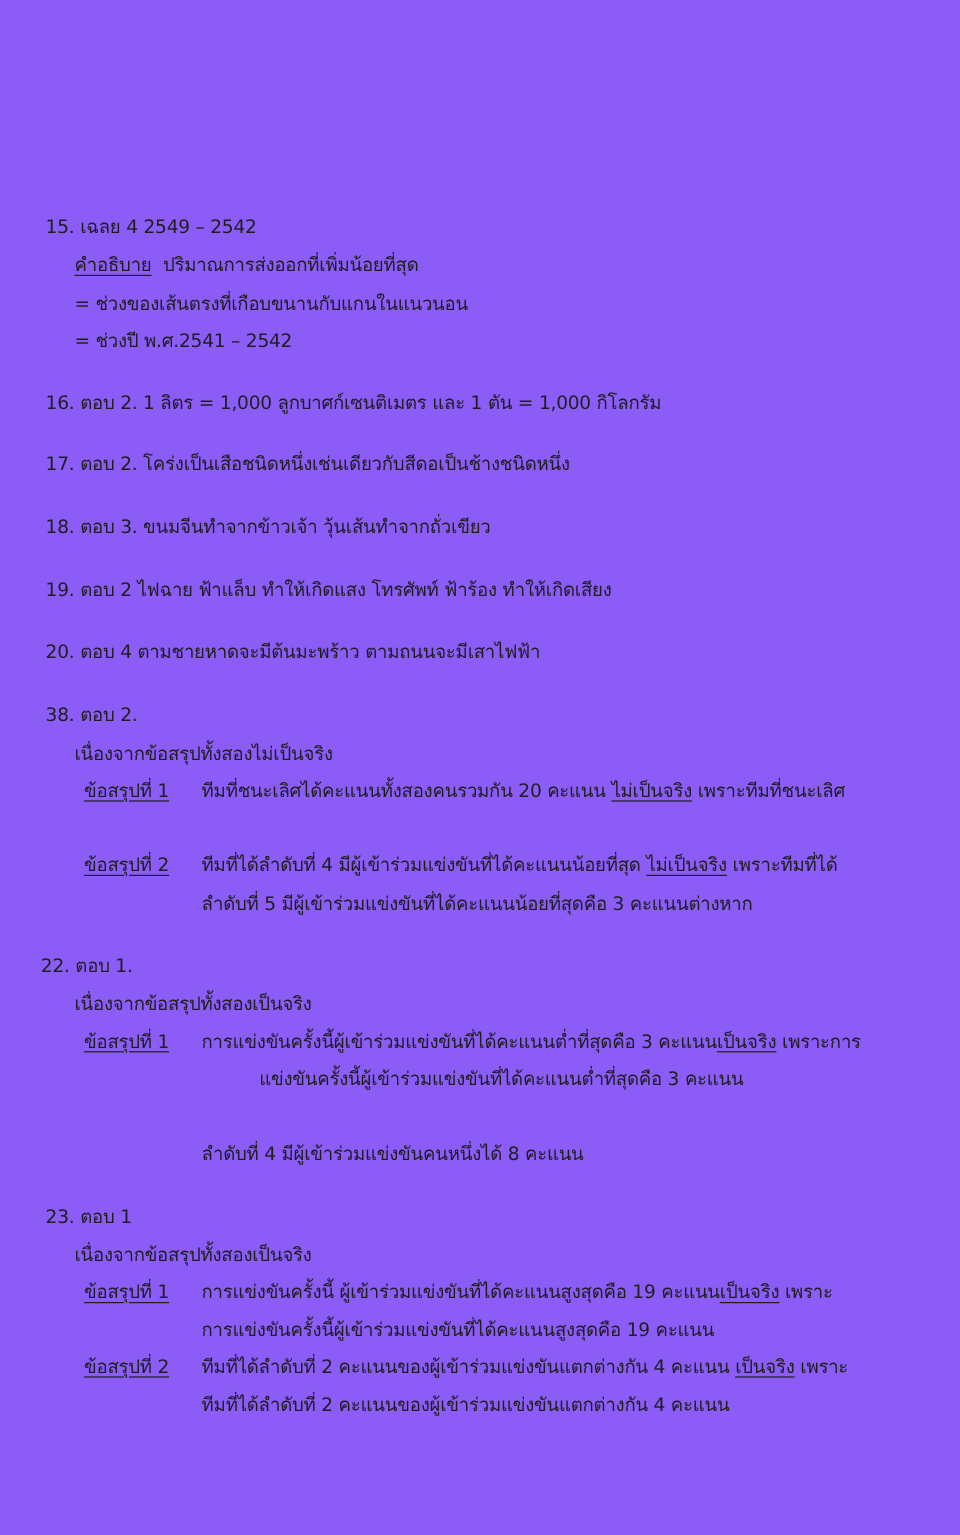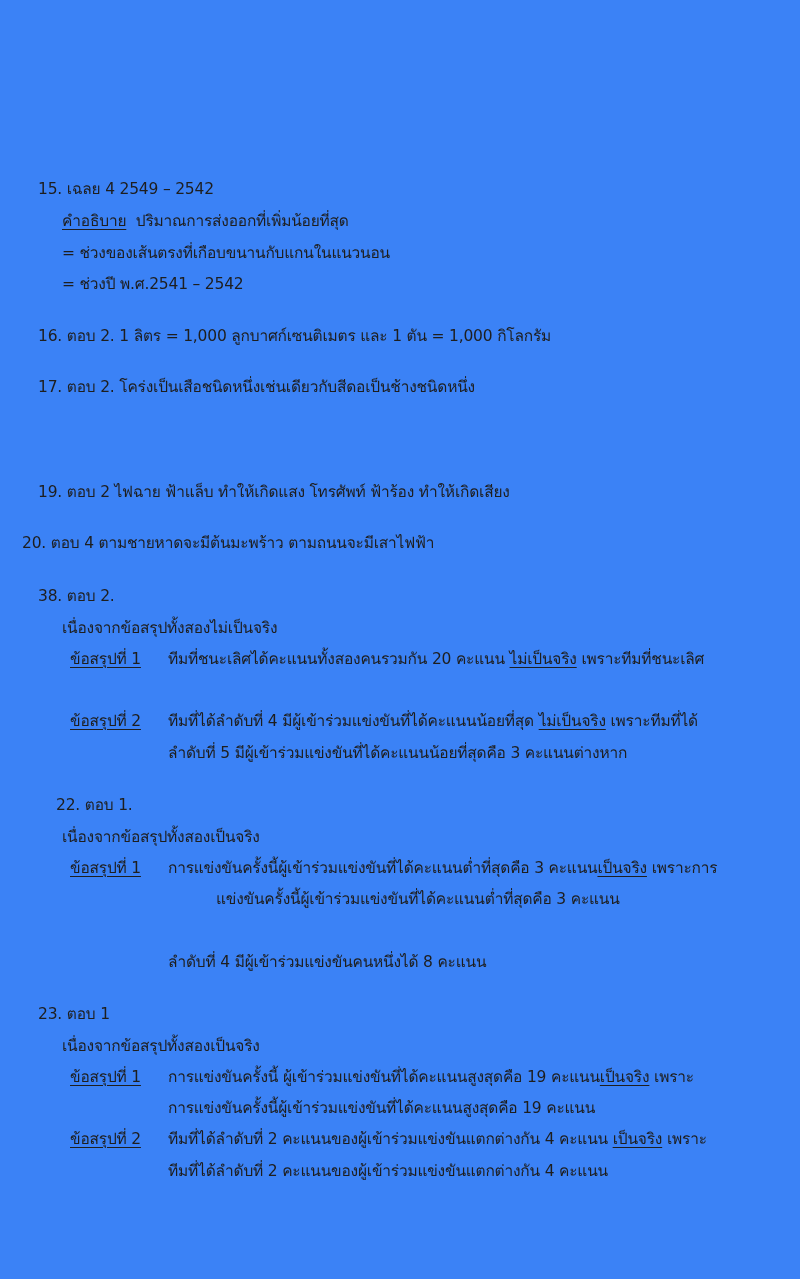--- a/index.html
+++ b/index.html
@@ -12,21 +12,21 @@
       height: 1279px;
       position: relative;
       overflow: hidden;
       font-family: "DejaVu Sans", "Liberation Sans", sans-serif;
       color: #1e1e1e;
     }
     .page {
       position: absolute;
       left: 0; top: 0;
       width: 800px; height: 1279px;
-      background: #3b82f6;
+      background: #8b5cf6;
     }
     .line {
       position: absolute;
       white-space: nowrap;
       font-size: 15.5px;
       line-height: 22px;
       letter-spacing: -0.2px;
     }
     .u {
       text-decoration: underline;
@@ -53,43 +53,47 @@
   <div class="line" style="left:62px; top:273px;">= ช่วงปี พ.ศ.2541 – 2542</div>
 
   <div class="line" style="left:38px; top:325px;">
     <span>16.</span>
     <span>ตอบ 2.  1 ลิตร = 1,000 ลูกบาศก์เซนติเมตร และ 1 ตัน = 1,000 กิโลกรัม</span>
   </div>
   <div class="line" style="left:38px; top:376px;">
     <span>17.</span>
     <span>ตอบ 2.  โคร่งเป็นเสือชนิดหนึ่งเช่นเดียวกับสีดอเป็นช้างชนิดหนึ่ง</span>
   </div>
+  <div class="line" style="left:38px; top:428px;">
+    <span>18.</span>
+    <span>ตอบ 3.  ขนมจีนทำจากข้าวเจ้า วุ้นเส้นทำจากถั่วเขียว</span>
+  </div>
   <div class="line" style="left:38px; top:481px;">
     <span>19.</span>
     <span>ตอบ 2  ไฟฉาย ฟ้าแล็บ ทำให้เกิดแสง โทรศัพท์ ฟ้าร้อง ทำให้เกิดเสียง</span>
   </div>
-  <div class="line" style="left:22px; top:532px;">
+  <div class="line" style="left:38px; top:532px;">
     <span>20.</span>
     <span>ตอบ 4  ตามชายหาดจะมีต้นมะพร้าว ตามถนนจะมีเสาไฟฟ้า</span>
   </div>
 
   <div class="line" style="left:38px; top:585px;">
     <span>38.</span>
     <span>ตอบ 2.</span>
   </div>
   <div class="line" style="left:62px; top:617px;">เนื่องจากข้อสรุปทั้งสองไม่เป็นจริง</div>
   <div class="line" style="left:70px; top:648px;">
     <span class="tab-label u">ข้อสรุปที่ 1</span><span>ทีมที่ชนะเลิศได้คะแนนทั้งสองคนรวมกัน 20 คะแนน </span><span class="u">ไม่เป็นจริง</span><span> เพราะทีมที่ชนะเลิศ</span>
   </div>
   <div class="line" style="left:70px; top:710px;">
     <span class="tab-label u">ข้อสรุปที่ 2</span><span>ทีมที่ได้ลำดับที่ 4 มีผู้เข้าร่วมแข่งขันที่ได้คะแนนน้อยที่สุด </span><span class="u">ไม่เป็นจริง</span><span> เพราะทีมที่ได้</span>
   </div>
   <div class="line" style="left:168px; top:742px;">ลำดับที่ 5 มีผู้เข้าร่วมแข่งขันที่ได้คะแนนน้อยที่สุดคือ 3 คะแนนต่างหาก</div>
 
-  <div class="line" style="left:56px; top:794px;">
+  <div class="line" style="left:34px; top:794px;">
     <span>22.</span>
     <span>ตอบ 1.</span>
   </div>
   <div class="line" style="left:62px; top:826px;">เนื่องจากข้อสรุปทั้งสองเป็นจริง</div>
   <div class="line" style="left:70px; top:857px;">
     <span class="tab-label u">ข้อสรุปที่ 1</span><span>การแข่งขันครั้งนี้ผู้เข้าร่วมแข่งขันที่ได้คะแนนต่ำที่สุดคือ 3 คะแนน</span><span class="u">เป็นจริง</span><span> เพราะการ</span>
   </div>
   <div class="line" style="left:168px; top:888px;margin-left:48px;">แข่งขันครั้งนี้ผู้เข้าร่วมแข่งขันที่ได้คะแนนต่ำที่สุดคือ 3 คะแนน</div>
   <div class="line" style="left:168px; top:951px;">ลำดับที่ 4 มีผู้เข้าร่วมแข่งขันคนหนึ่งได้ 8 คะแนน</div>
 

